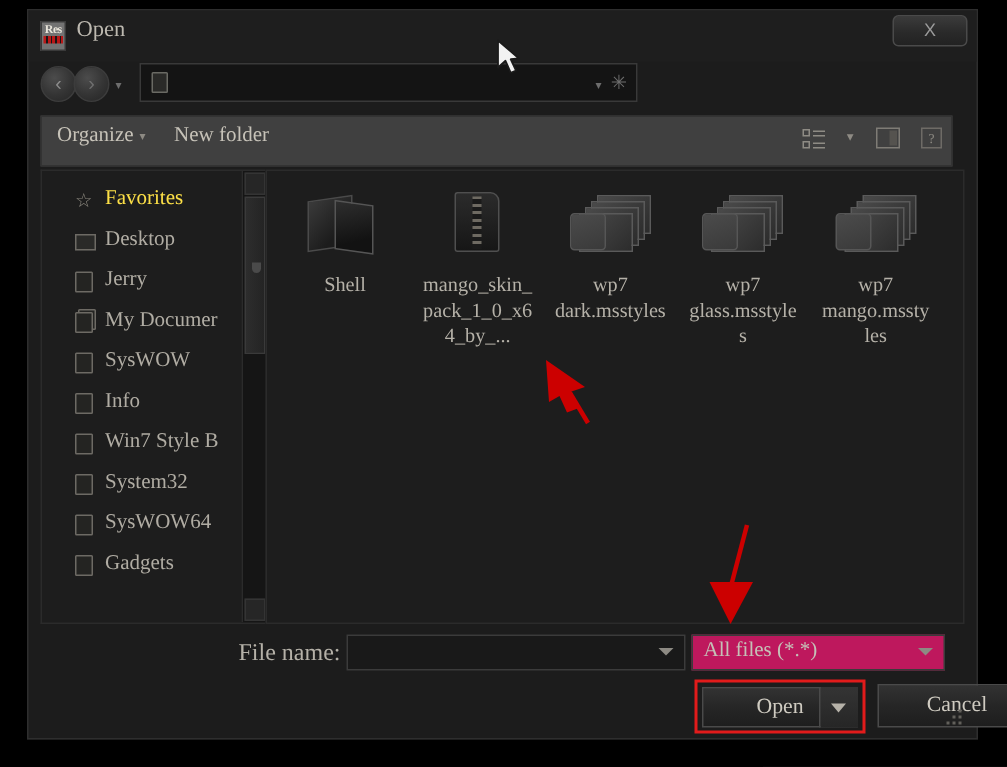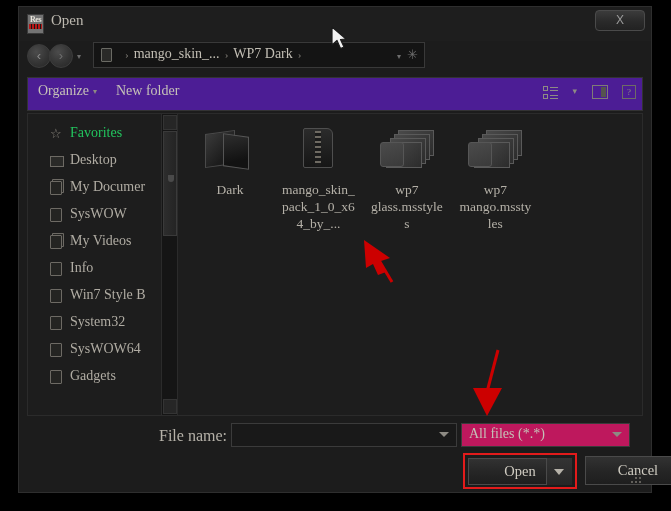--- a/index.html
+++ b/index.html
@@ -203,23 +203,23 @@
     position: absolute;
     left: 6px; top: 7px;
     width: 1px; height: 6px;
     background: #8a8780;
     transform: rotate(-35deg);
   }
 
   
   .toolbar {
     position: relative;
-    margin: 4px 8px 0 8px;
+    margin: 4px 16px 0 8px;
     height: 34px;
-    background: #4c1d95;
+    background: #404040;
     border: 1px solid #333;
     box-sizing: border-box;
   }
   .tb-item {
     position: absolute;
     top: 5px;
     font-size: 14px;
     color: #c6c2b8;
     font-family: "Liberation Serif", serif;
   }
@@ -296,21 +296,21 @@
   }
   .navrow {
     position: relative;
     height: 27px;
     white-space: nowrap;
     font-size: 14px;
     color: #b0aca3;
     font-family: "Liberation Serif", serif;
   }
   .navrow .lbl { position: absolute; left: 42px; top: 3px; }
-  .navrow.head .lbl { left: 42px; color: #22c55e; }
+  .navrow.head .lbl { left: 42px; color: #fde047; }
   .nav-ico {
     position: absolute;
     left: 22px;
     top: 5px;
     width: 14px;
     height: 14px;
   }
   .ico-star {
     color: #8c887f;
     font-size: 13px;
@@ -636,23 +636,20 @@
 
   <div class="addr-row">
     <div class="nav-btns">
       <div class="nav-circle back">‹</div>
       <div class="nav-circle fwd">›</div>
       <div class="nav-drop">▾</div>
     </div>
 
     <div class="crumbbar">
       <div class="crumb-folder"></div>
-      <div class="crumbs">
-        <span class="crumb-sep">›</span><span>mango_skin_...</span><span class="crumb-sep">›</span><span>WP7 Dark</span><span class="crumb-sep">›</span>
-      </div>
       <div class="crumb-right">
         <span class="caret">▾</span><span class="refresh">✳</span>
       </div>
     </div>
 
   </div>
 
   <div class="toolbar">
     <div class="tb-item tb-organize">
       <span>Organize</span><span class="tb-caret">▾</span>
@@ -675,30 +672,30 @@
 
         <div class="navrow head">
           <span class="nav-ico ico-star">☆</span>
           <span class="lbl">Favorites</span>
         </div>
         <div class="navrow">
           <span class="nav-ico ico-desktop"></span>
           <span class="lbl">Desktop</span>
         </div>
         <div class="navrow">
+          <span class="nav-ico ico-folder"></span>
+          <span class="lbl">Jerry</span>
+        </div>
+        <div class="navrow">
           <span class="nav-ico ico-docs"></span>
           <span class="lbl">My Documer</span>
         </div>
         <div class="navrow">
           <span class="nav-ico ico-folder"></span>
           <span class="lbl">SysWOW</span>
-        </div>
-        <div class="navrow">
-          <span class="nav-ico ico-docs"></span>
-          <span class="lbl">My Videos</span>
         </div>
         <div class="navrow">
           <span class="nav-ico ico-folder"></span>
           <span class="lbl">Info</span>
         </div>
         <div class="navrow">
           <span class="nav-ico ico-folder"></span>
           <span class="lbl">Win7 Style B</span>
         </div>
         <div class="navrow">
@@ -728,32 +725,44 @@
     <div class="file-pane">
       <div class="tiles">
 
         <div class="tile">
           <div class="tile-ico">
             <span class="fi-openfolder">
                 <span class="back"></span>
                 <span class="front"></span>
               </span>
           </div>
-          <div class="tile-lbl">Dark</div>
+          <div class="tile-lbl">Shell</div>
         </div>
 
         <div class="tile">
           <div class="tile-ico">
             <span class="fi-zip">
                 <span class="teeth"></span>
               </span>
           </div>
           <div class="tile-lbl">mango_skin_pack_1_0_x64_by_...</div>
         </div>
 
+        <div class="tile">
+          <div class="tile-ico">
+            <span class="fi-stack">
+              <span class="sheet s1"></span>
+                <span class="sheet s2"></span>
+              <span class="sheet s3"></span>
+                <span class="sheet s4"></span>
+              <span class="blk"></span>
+            </span>
+          </div>
+          <div class="tile-lbl">wp7 dark.msstyles</div>
+        </div>
 
         <div class="tile">
           <div class="tile-ico">
             <span class="fi-stack">
               <span class="sheet s1"></span>
                 <span class="sheet s2"></span>
               <span class="sheet s3"></span>
                 <span class="sheet s4"></span>
               <span class="blk"></span>
             </span>

